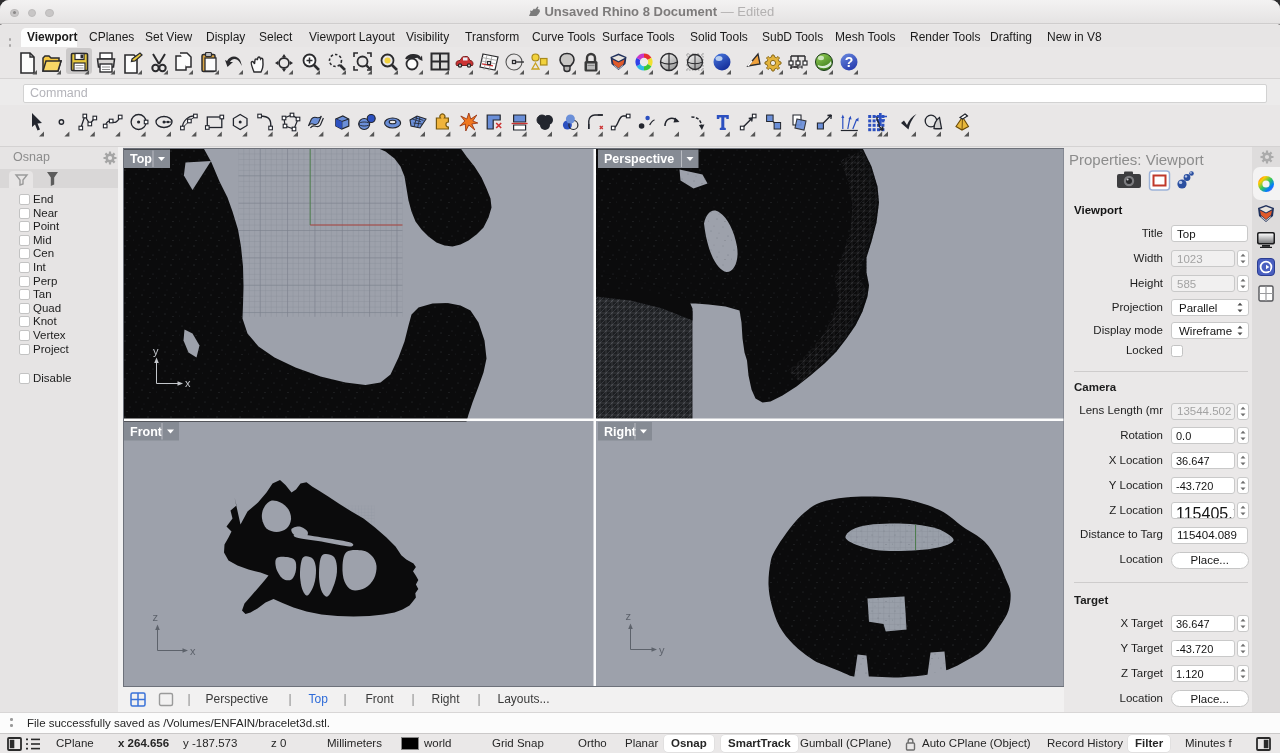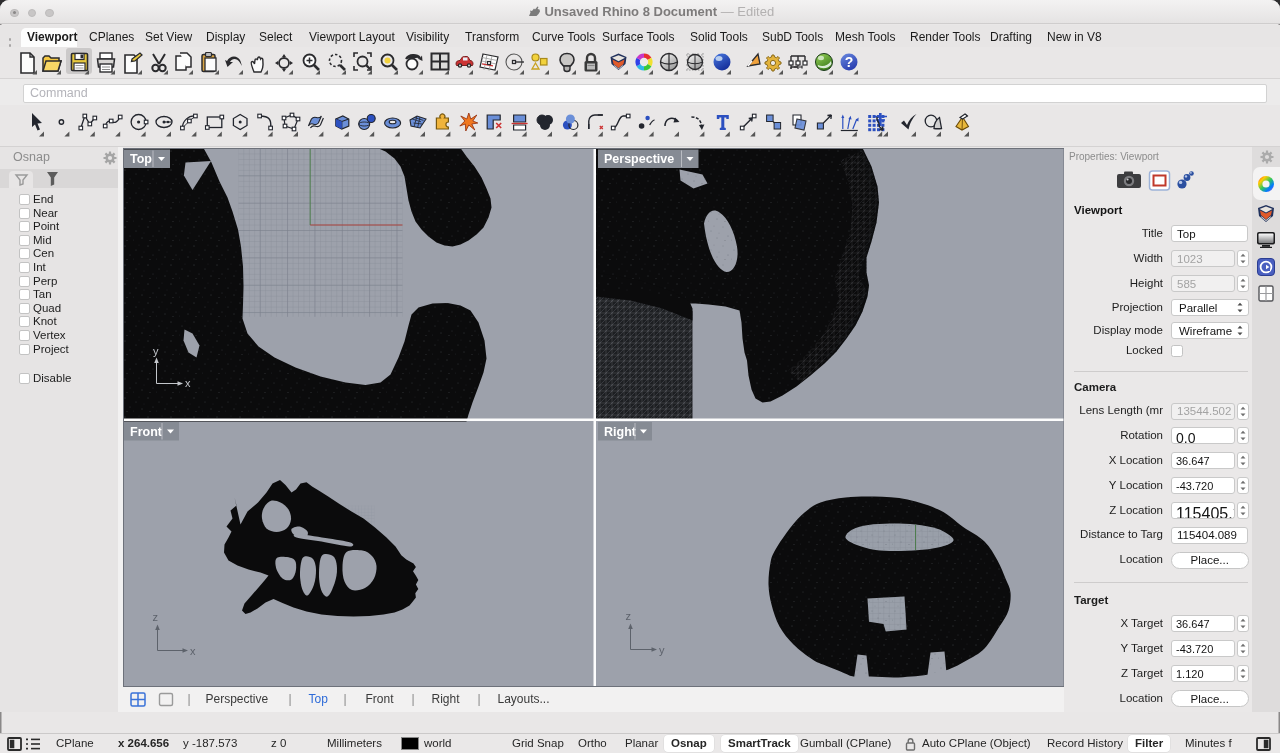--- a/index.html
+++ b/index.html
@@ -760,21 +760,21 @@
     <div style="position:absolute;left:166px;top:5px;color:#8a8a8a;">|</div>
     <div style="position:absolute;left:186px;top:5px;color:#2e6bd8;">Top</div>
     <div style="position:absolute;left:221px;top:5px;color:#8a8a8a;">|</div>
     <div style="position:absolute;left:243px;top:5px;">Front</div>
     <div style="position:absolute;left:289px;top:5px;color:#8a8a8a;">|</div>
     <div style="position:absolute;left:309px;top:5px;">Right</div>
     <div style="position:absolute;left:355px;top:5px;color:#8a8a8a;">|</div>
     <div style="position:absolute;left:375px;top:5px;">Layouts...</div>
   </div>
   <div id="props" class="abs">
-    <div style="position:absolute;left:5px;top:4px;font-size:10px;color:#8c8c8c;">Properties: Viewport</div>
+    <div style="position:absolute;left:5px;top:4px;font-size:15px;color:#8c8c8c;">Properties: Viewport</div>
     <svg style="position:absolute;left:52px;top:23px;" width="80" height="21" viewBox="0 0 80 21">
       <rect x="1" y="4" width="24" height="14" rx="2" fill="#3d3d3f"></rect>
         <rect x="8" y="1.5" width="9" height="4" rx="1" fill="#3d3d3f"></rect>
       <circle cx="13" cy="11" r="5.2" fill="#7d7d80"></circle>
         <circle cx="13" cy="11" r="3" fill="#2a2a2c"></circle>
         <circle cx="11.6" cy="9.6" r="1" fill="#cfcfd2"></circle>
       <rect x="33.5" y="1" width="20" height="19" rx="3" fill="#fff" stroke="#9db2d8" stroke-width="1.5"></rect>
       <rect x="37.5" y="5.5" width="12" height="10" fill="#fff" stroke="#c0392b" stroke-width="2"></rect>
       <circle cx="66" cy="14" r="4.6" fill="#2b4fa0"></circle>
         <circle cx="64.6" cy="12.4" r="1.7" fill="#b9c8e8"></circle>
@@ -809,21 +809,21 @@
     <div style="position:absolute;right:89px;top:197px;text-align:right;white-space:nowrap;">Locked</div>
     <div style="position:absolute;left:107px;top:197.5px;width:12px;height:12px;background:#fff;border:1px solid #c3c3c3;border-radius:2.5px;"></div>
     <div style="position:absolute;left:10px;top:224px;width:174px;height:1px;background:#cecccc;"></div>
     <div style="position:absolute;left:10px;top:234px;font-weight:bold;">Camera</div>
     <div style="position:absolute;right:89px;top:257px;text-align:right;white-space:nowrap;">Lens Length (mr</div>
     <div style="position:absolute;left:107px;top:255.5px;width:64px;height:17px;background:#f1f0f0;border:1px solid #c9c9c9;border-radius:3px;color:#a3a3a3;padding:1.5px 0 0 5px;overflow:hidden;white-space:nowrap;">13544.502</div>
       <div style="position:absolute;left:173px;top:255.5px;width:11.5px;height:17px;background:#fff;border:1px solid #c9c9c9;border-radius:3px;"><svg width="10" height="15" viewBox="0 0 10 15">
           <path d="M2.5 5.6 L5 2.8 L7.5 5.6 Z M2.5 9.4 L5 12.2 L7.5 9.4 Z" fill="#6f6f6f"></path>
         </svg></div>
     <div style="position:absolute;right:89px;top:281.5px;text-align:right;white-space:nowrap;">Rotation</div>
-    <div style="position:absolute;left:107px;top:280.0px;width:64px;height:17px;background:#fff;border:1px solid #c9c9c9;border-radius:3px;color:#141414;padding:1.5px 0 0 4px;font-size:14px;overflow:hidden;white-space:nowrap;">0.0</div>
+    <div style="position:absolute;left:107px;top:280.0px;width:64px;height:17px;background:#fff;border:1px solid #c9c9c9;border-radius:3px;color:#141414;padding:1.5px 0 0 4px;font-size:11px;overflow:hidden;white-space:nowrap;">0.0</div>
       <div style="position:absolute;left:173px;top:280.0px;width:11.5px;height:17px;background:#fff;border:1px solid #c9c9c9;border-radius:3px;"><svg width="10" height="15" viewBox="0 0 10 15">
           <path d="M2.5 5.6 L5 2.8 L7.5 5.6 Z M2.5 9.4 L5 12.2 L7.5 9.4 Z" fill="#6f6f6f"></path>
         </svg></div>
     <div style="position:absolute;right:89px;top:306.5px;text-align:right;white-space:nowrap;">X Location</div>
     <div style="position:absolute;left:107px;top:305.0px;width:64px;height:17px;background:#fff;border:1px solid #c9c9c9;border-radius:3px;color:#141414;padding:1.5px 0 0 4px;font-size:11px;overflow:hidden;white-space:nowrap;">36.647</div>
       <div style="position:absolute;left:173px;top:305.0px;width:11.5px;height:17px;background:#fff;border:1px solid #c9c9c9;border-radius:3px;"><svg width="10" height="15" viewBox="0 0 10 15">
           <path d="M2.5 5.6 L5 2.8 L7.5 5.6 Z M2.5 9.4 L5 12.2 L7.5 9.4 Z" fill="#6f6f6f"></path>
         </svg></div>
     <div style="position:absolute;right:89px;top:331.5px;text-align:right;white-space:nowrap;">Y Location</div>
     <div style="position:absolute;left:107px;top:330.0px;width:64px;height:17px;background:#fff;border:1px solid #c9c9c9;border-radius:3px;color:#141414;padding:1.5px 0 0 4px;font-size:11px;overflow:hidden;white-space:nowrap;">-43.720</div>
@@ -909,20 +909,25 @@
       <rect x="0.5" y="0.5" width="17" height="17" rx="3.5" fill="#4a5fc0" stroke="#2c3e92"></rect>
       <circle cx="9" cy="9" r="5.4" fill="none" stroke="#fff" stroke-width="1.8"></circle>
       <rect x="8" y="8" width="5" height="5" fill="#4a5fc0"></rect>
       <path d="M9 6.7 L12.4 9 L9 11.3 Z" fill="#fff"></path>
     </svg>
     <svg style="position:absolute;left:6px;top:138px;" width="16" height="17" viewBox="0 0 16 17">
       <rect x="1" y="1" width="14" height="15" rx="1.5" fill="#fff" stroke="#55565a" stroke-width="1.4"></rect>
       <path d="M8 1.5 L8 16 M1.5 8.5 L15 8.5" stroke="#9a9b9e" stroke-width="1.2"></path>
     </svg>
   </div>
+  <div id="msgbar" class="abs">
+      <div style="position:absolute;left:27px;top:3.5px;">File successfully saved as /Volumes/ENFAIN/bracelet3d.stl.</div>
+    <div style="position:absolute;left:10px;top:5px;width:2.5px;height:2.5px;border-radius:50%;background:#9a9a9a;"></div>
+    <div style="position:absolute;left:10px;top:11px;width:2.5px;height:2.5px;border-radius:50%;background:#9a9a9a;"></div>
+  </div>
   <div id="statusbar" class="abs">
     <svg style="position:absolute;left:7px;top:3px;" width="15" height="14" viewBox="0 0 15 14">
         <rect x="1" y="1" width="13" height="12" rx="1" fill="none" stroke="#2a2a2a" stroke-width="1.8"></rect>
         <rect x="2.8" y="2.8" width="4.5" height="8.4" fill="#2a2a2a"></rect>
       </svg>
     <svg style="position:absolute;left:25px;top:3px;" width="16" height="14" viewBox="0 0 16 14">
         <g stroke="#2a2a2a" stroke-width="1.6">
           <line x1="1" y1="2.4" x2="3" y2="2.4"></line>
           <line x1="6" y1="2.4" x2="15" y2="2.4"></line>
           <line x1="1" y1="7" x2="3" y2="7"></line>
@@ -931,21 +936,21 @@
           <line x1="6" y1="11.6" x2="15" y2="11.6"></line>
         </g>
       </svg>
     <div class="sb" style="left:56px;">CPlane</div>
     <div class="sb" style="left:118px;font-weight:bold;">x 264.656</div>
     <div class="sb" style="left:183px;">y -187.573</div>
     <div class="sb" style="left:271px;">z 0</div>
     <div class="sb" style="left:327px;">Millimeters</div>
     <div style="position:absolute;left:401px;top:2.5px;width:18px;height:13px;background:#000;border:1px solid #888;"></div>
     <div class="sb" style="left:424px;">world</div>
-    <div class="sb" style="left:512px;text-align:right;">Grid Snap</div>
+    <div class="sb" style="left:492px;text-align:right;">Grid Snap</div>
     <div class="sb" style="left:578px;">Ortho</div>
     <div class="sb" style="left:625px;">Planar</div>
     <div class="pill" style="left:664px;">Osnap</div>
     <div class="pill" style="left:721px;">SmartTrack</div>
     <div class="sb" style="left:800px;">Gumball (CPlane)</div>
     <svg style="position:absolute;left:905px;top:3px;" width="11" height="14" viewBox="0 0 11 14">
         <rect x="1.5" y="6" width="8" height="7" rx="1" fill="none" stroke="#6e6e6e" stroke-width="1.4"></rect>
         <path d="M3.2 6 L3.2 4 A2.3 2.3 0 0 1 7.8 4 L7.8 6" fill="none" stroke="#6e6e6e" stroke-width="1.4"></path>
       </svg>
     <div class="sb" style="left:922px;">Auto CPlane (Object)</div>

